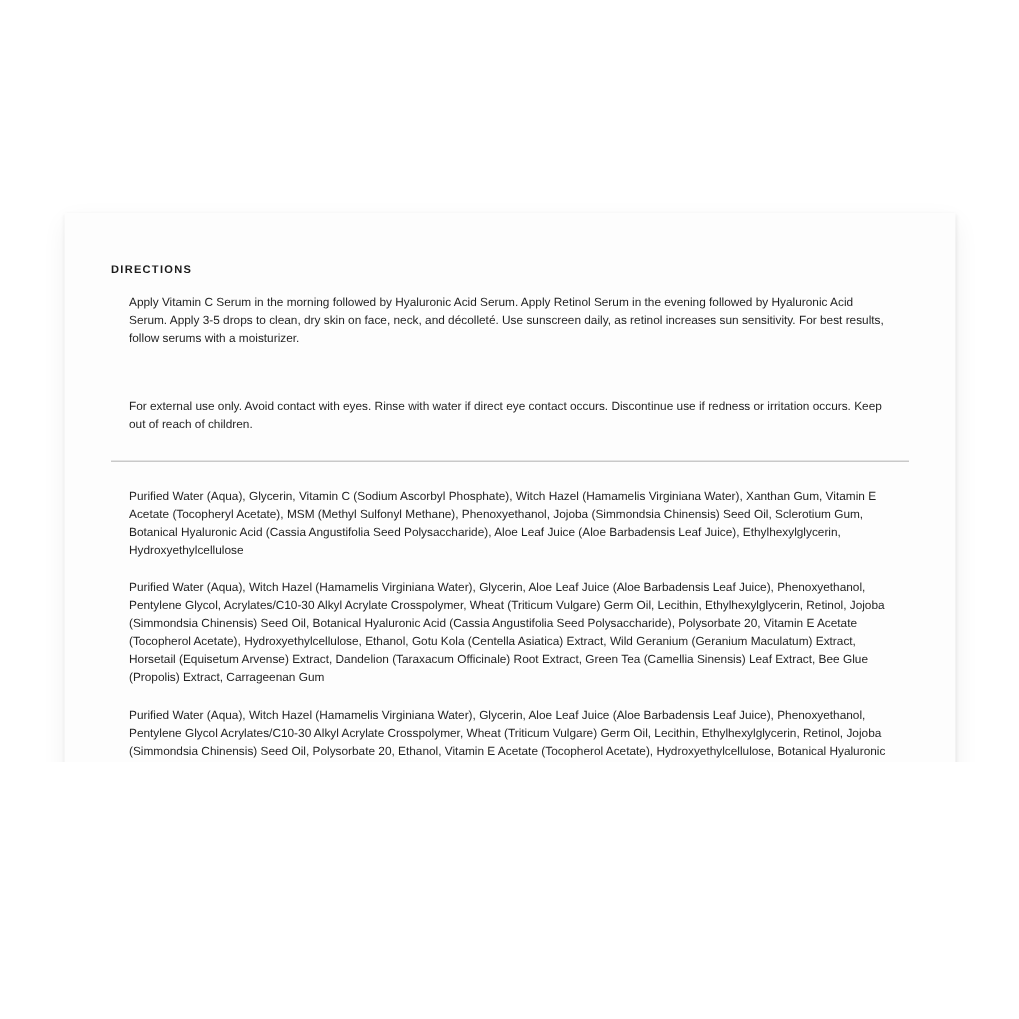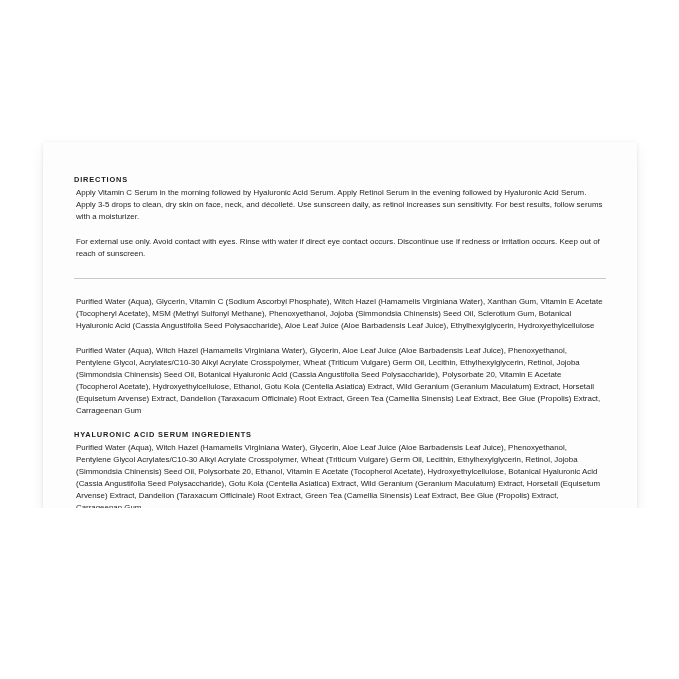--- a/index.html
+++ b/index.html
@@ -37,21 +37,21 @@
     font-weight: bold;
     letter-spacing: 0.85px;
     color: #1b1b1b;
     margin: 0 0 3px 0;
     text-transform: uppercase;
   }
   .body-text {
     font-size: 7.9px;
     line-height: 1.52;
     color: #1f1f1f;
-    margin: 2px;
+    margin: 12px;
     text-align: left;
   }
   .para-gap { height: 9px; }
   .divider {
     height: 1px;
     background: #c9c9c9;
     margin: 18px 0 17px 0;
     width: 100%;
   }
   .ing-block { margin-bottom: 13px; }
@@ -61,33 +61,32 @@
 <body>
 
 <div id="page">
   <div class="card">
     <div class="card-inner">
 
       <div>
         <div class="section-title">DIRECTIONS</div>
         <p class="body-text">Apply Vitamin C Serum in the morning followed by Hyaluronic Acid Serum. Apply Retinol Serum in the evening followed by Hyaluronic Acid Serum. Apply 3-5 drops to clean, dry skin on face, neck, and décolleté. Use sunscreen daily, as retinol increases sun sensitivity. For best results, follow serums with a moisturizer.</p>
         <div class="para-gap"></div>
-        <p class="body-text">For external use only. Avoid contact with eyes. Rinse with water if direct eye contact occurs. Discontinue use if redness or irritation occurs. Keep out of reach of sunscreen.</p>
+        <p class="body-text">For external use only. Avoid contact with eyes. Rinse with water if direct eye contact occurs. Discontinue use if redness or irritation occurs. Keep out of reach of children.</p>
       </div>
 
       <div class="divider"></div>
 
       <div class="ing-block">
         <p class="body-text">Purified Water (Aqua), Glycerin, Vitamin C (Sodium Ascorbyl Phosphate), Witch Hazel (Hamamelis Virginiana Water), Xanthan Gum, Vitamin E Acetate (Tocopheryl Acetate), MSM (Methyl Sulfonyl Methane), Phenoxyethanol, Jojoba (Simmondsia Chinensis) Seed Oil, Sclerotium Gum, Botanical Hyaluronic Acid (Cassia Angustifolia Seed Polysaccharide), Aloe Leaf Juice (Aloe Barbadensis Leaf Juice), Ethylhexylglycerin, Hydroxyethylcellulose</p>
       </div>
 
       <div class="ing-block">
         <p class="body-text">Purified Water (Aqua), Witch Hazel (Hamamelis Virginiana Water), Glycerin, Aloe Leaf Juice (Aloe Barbadensis Leaf Juice), Phenoxyethanol, Pentylene Glycol, Acrylates/C10-30 Alkyl Acrylate Crosspolymer, Wheat (Triticum Vulgare) Germ Oil, Lecithin, Ethylhexylglycerin, Retinol, Jojoba (Simmondsia Chinensis) Seed Oil, Botanical Hyaluronic Acid (Cassia Angustifolia Seed Polysaccharide), Polysorbate 20, Vitamin E Acetate (Tocopherol Acetate), Hydroxyethylcellulose, Ethanol, Gotu Kola (Centella Asiatica) Extract, Wild Geranium (Geranium Maculatum) Extract, Horsetail (Equisetum Arvense) Extract, Dandelion (Taraxacum Officinale) Root Extract, Green Tea (Camellia Sinensis) Leaf Extract, Bee Glue (Propolis) Extract, Carrageenan Gum</p>
       </div>
 
       <div class="ing-block">
-        <div class="section-title">HYALURONIC ACID SERUM INGREDIENTS</div>
         <p class="body-text">Purified Water (Aqua), Witch Hazel (Hamamelis Virginiana Water), Glycerin, Aloe Leaf Juice (Aloe Barbadensis Leaf Juice), Phenoxyethanol, Pentylene Glycol Acrylates/C10-30 Alkyl Acrylate Crosspolymer, Wheat (Triticum Vulgare) Germ Oil, Lecithin, Ethylhexylglycerin, Retinol, Jojoba (Simmondsia Chinensis) Seed Oil, Polysorbate 20, Ethanol, Vitamin E Acetate (Tocopherol Acetate), Hydroxyethylcellulose, Botanical Hyaluronic Acid (Cassia Angustifolia Seed Polysaccharide), Gotu Kola (Centella Asiatica) Extract, Wild Geranium (Geranium Maculatum) Extract, Horsetail (Equisetum Arvense) Extract, Dandelion (Taraxacum Officinale) Root Extract, Green Tea (Camellia Sinensis) Leaf Extract, Bee Glue (Propolis) Extract, Carrageenan Gum</p>
       </div>
 
     </div>
   </div>
 </div>
 
 </body></html>

